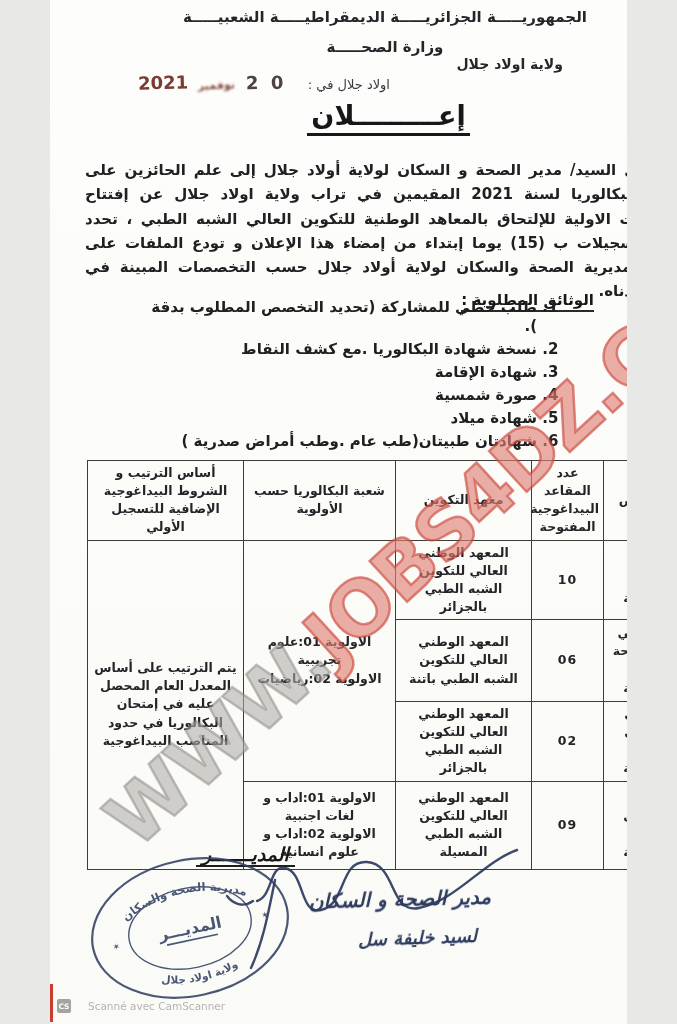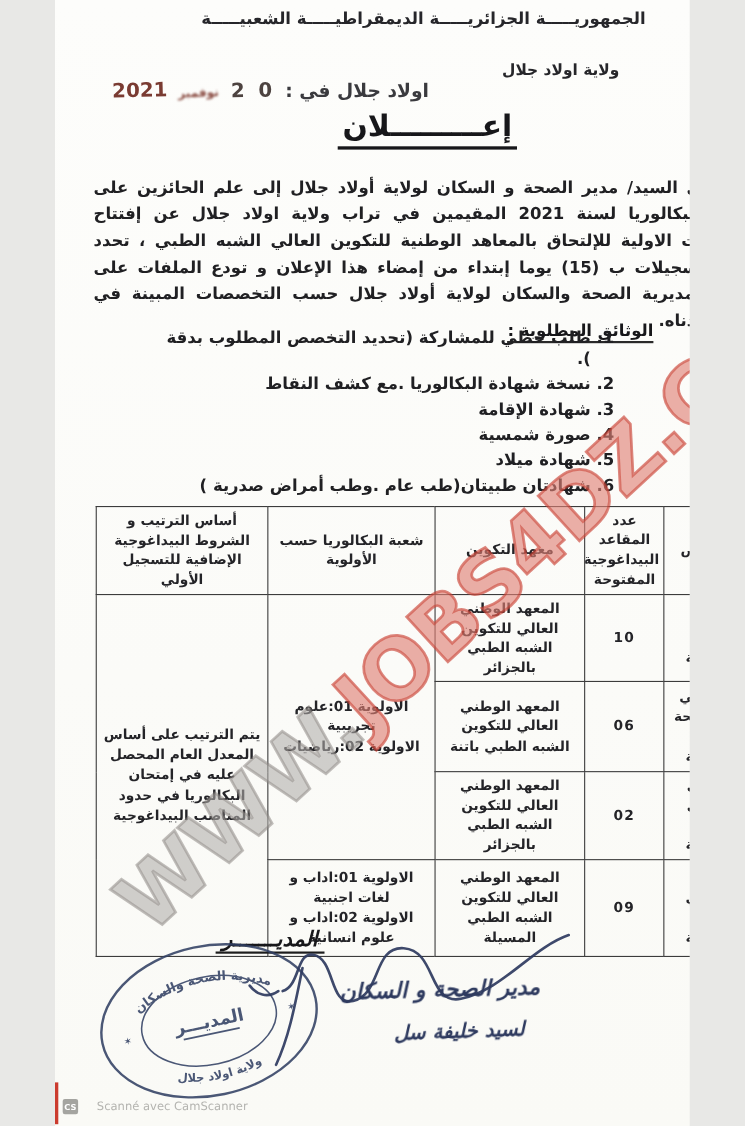--- a/index.html
+++ b/index.html
@@ -13,21 +13,21 @@
   .abs{position:absolute;}
   
   .republic-line{left:70px; top:8px; width:530px; text-align:center;
     font-size:15px; font-weight:700; direction:rtl; color:#26262a;}
   .ministry-line{left:70px; top:38px; width:530px; text-align:center;
     font-size:15px; font-weight:700; direction:rtl; color:#26262a;}
   .right-head{right:64px; top:52px; text-align:right; direction:rtl;
     font-size:14px; font-weight:700; line-height:24px; color:#26262a;}
   .date-line{left:60px; top:72px; width:280px; direction:rtl; text-align:right;
     white-space:nowrap;}
-  .date-label{font-size:17px; font-weight:700; color:#3a3a3e;}
+  .date-label{font-size:13px; font-weight:400; color:#3a3a3e;margin-left:12px;}
   .date-day{font-size:18px; font-weight:700; color:#4d4340; letter-spacing:3px;
     display:inline-block; transform:rotate(-1deg); margin:0 4px;}
   .date-month{font-size:11px; font-weight:700; color:#85443a; filter:blur(0.8px);
     display:inline-block; transform:rotate(-2deg); margin:0 2px;}
   .date-year{font-size:18px; font-weight:700; color:#7a3b32;
     display:inline-block; transform:rotate(-1.5deg); margin-right:3px;}
   
   .title-wrap{left:0; top:100px; width:677px; text-align:center;}
   .title{display:inline-block; font-size:27px; font-weight:800; direction:rtl;
     color:#17171a; border-bottom:3px solid #17171a; padding:0 4px 2px 4px;}
@@ -75,20 +75,21 @@
     align-items:center; justify-content:center; font-family:"DejaVu Sans",sans-serif;}
   .cam-text{font-size:10.5px; color:#b4b4b0; font-family:"DejaVu Sans",sans-serif;margin-left:12px;}
   .red-strip{left:0; top:984px; width:3px; height:38px; background:#cb3b2e;}
 </style>
 </head>
 <body>
 
 <div class="page">
 
   <div class="abs republic-line">الجمهوريـــــة الجزائريـــــة الديمقراطيـــــة الشعبيـــــة</div>
+  <div class="abs ministry-line">وزارة الصحـــــة</div>
 
   <div class="abs right-head">
     <div>ولاية اولاد جلال</div>
   </div>
 
   <div class="abs date-line" dir="rtl">
     <span class="date-label">اولاد جلال في :</span>
     <span class="date-day">0 2</span>
     <span class="date-month">نوفمبر</span>
     <span class="date-year">2021</span>

